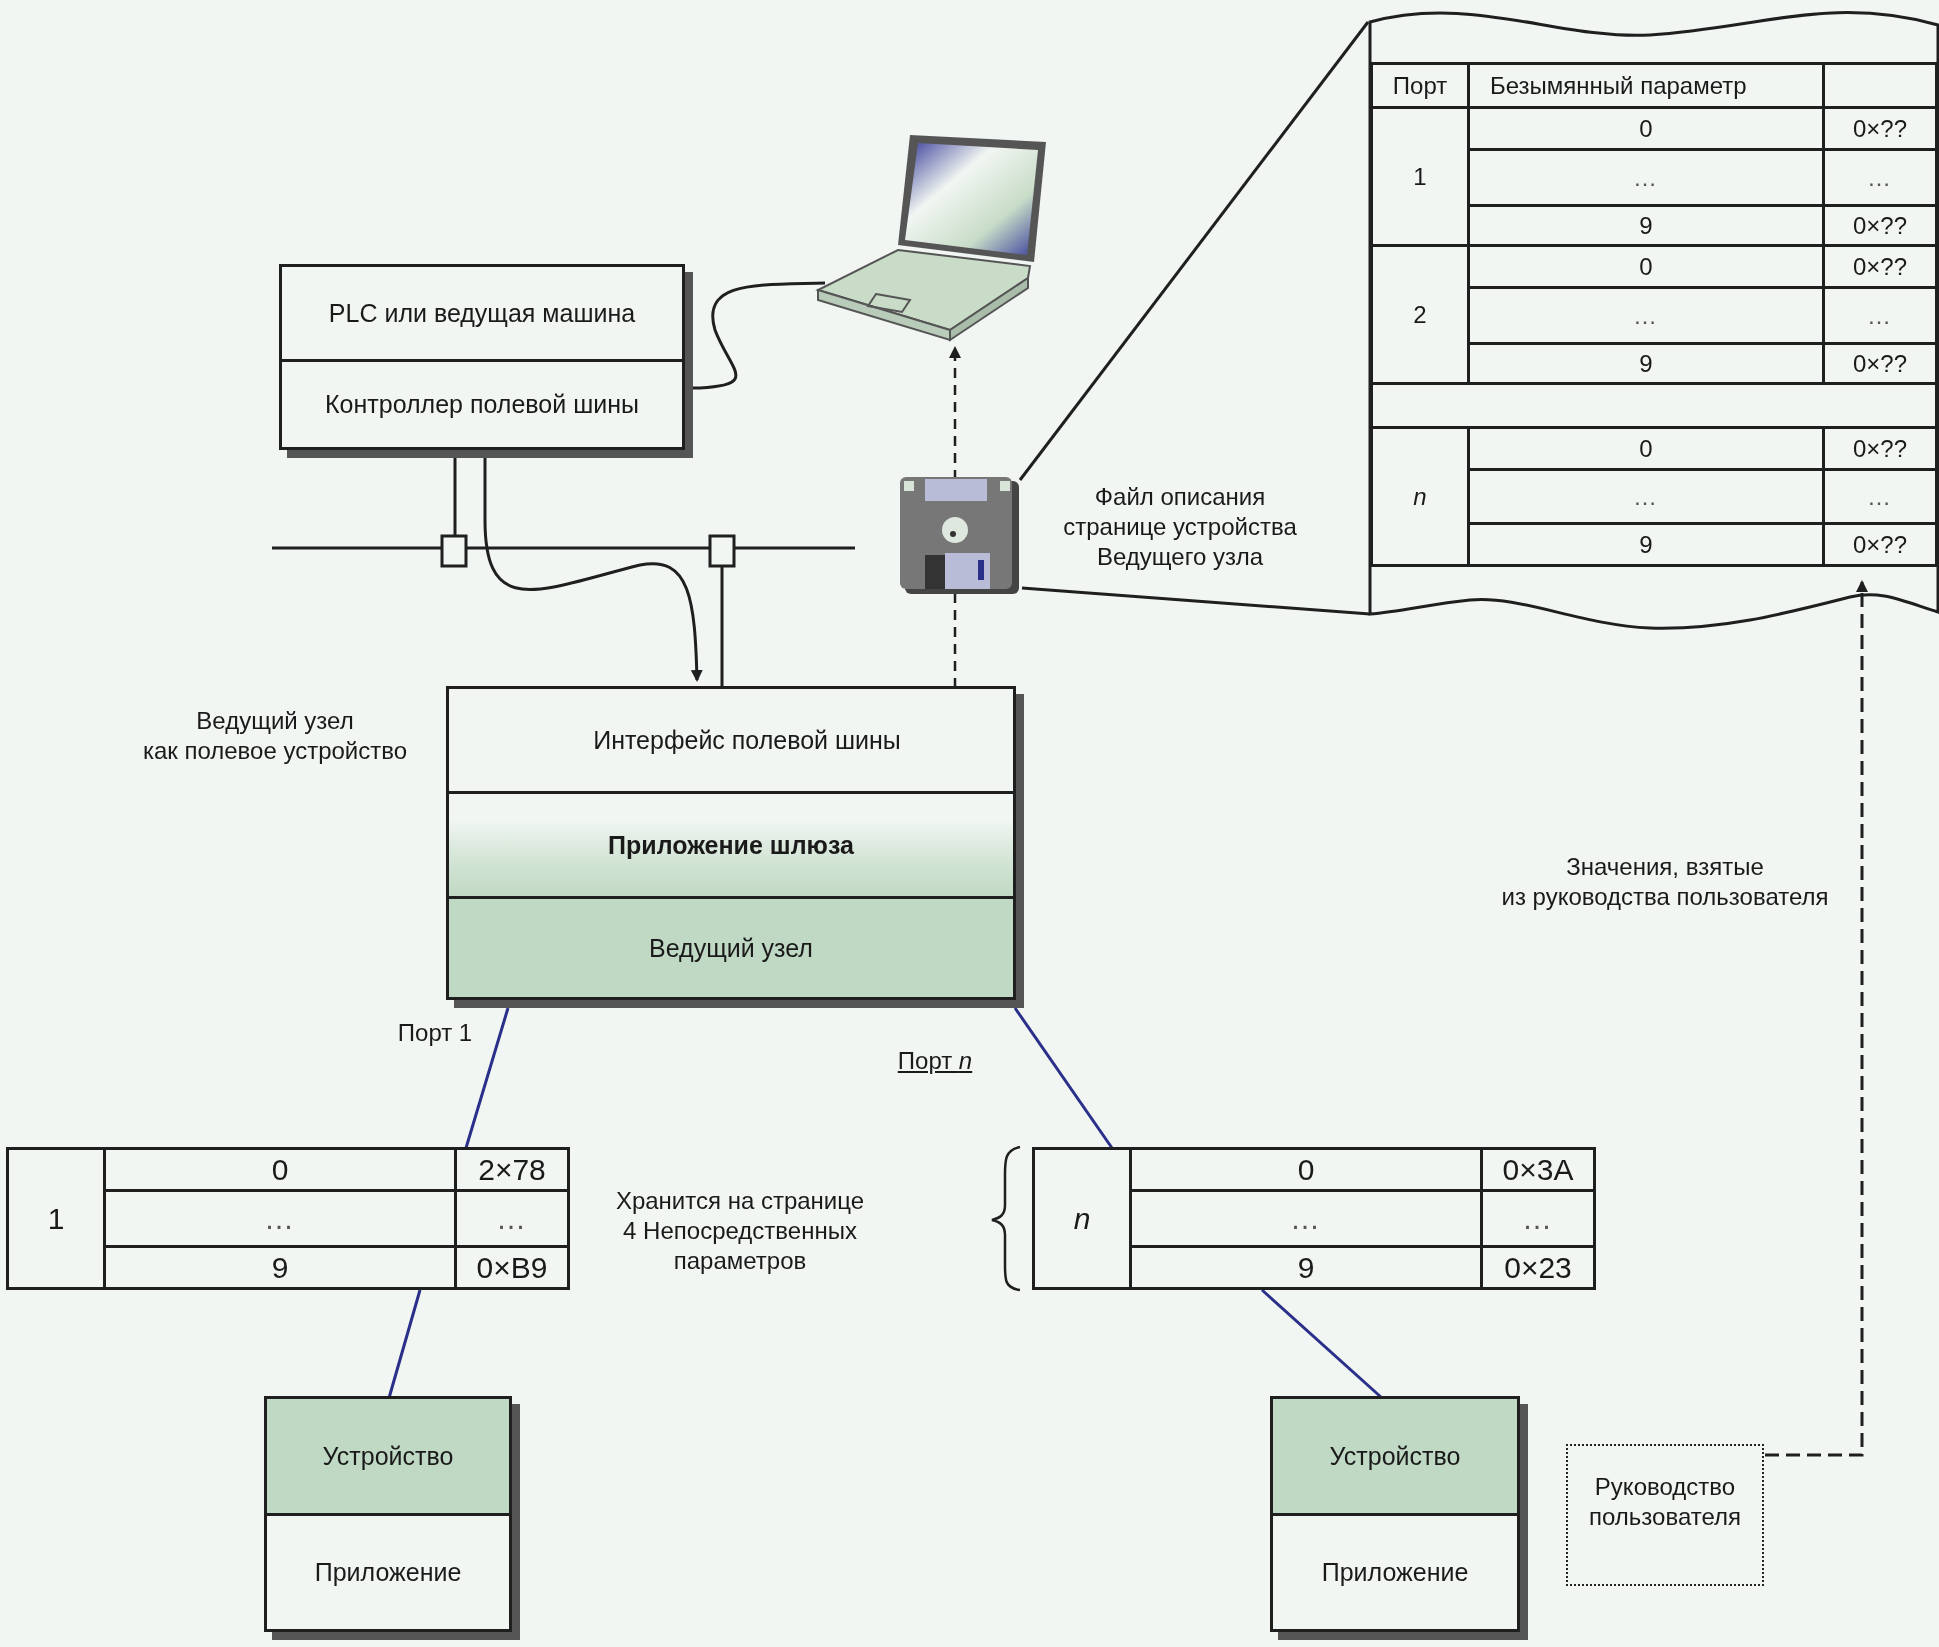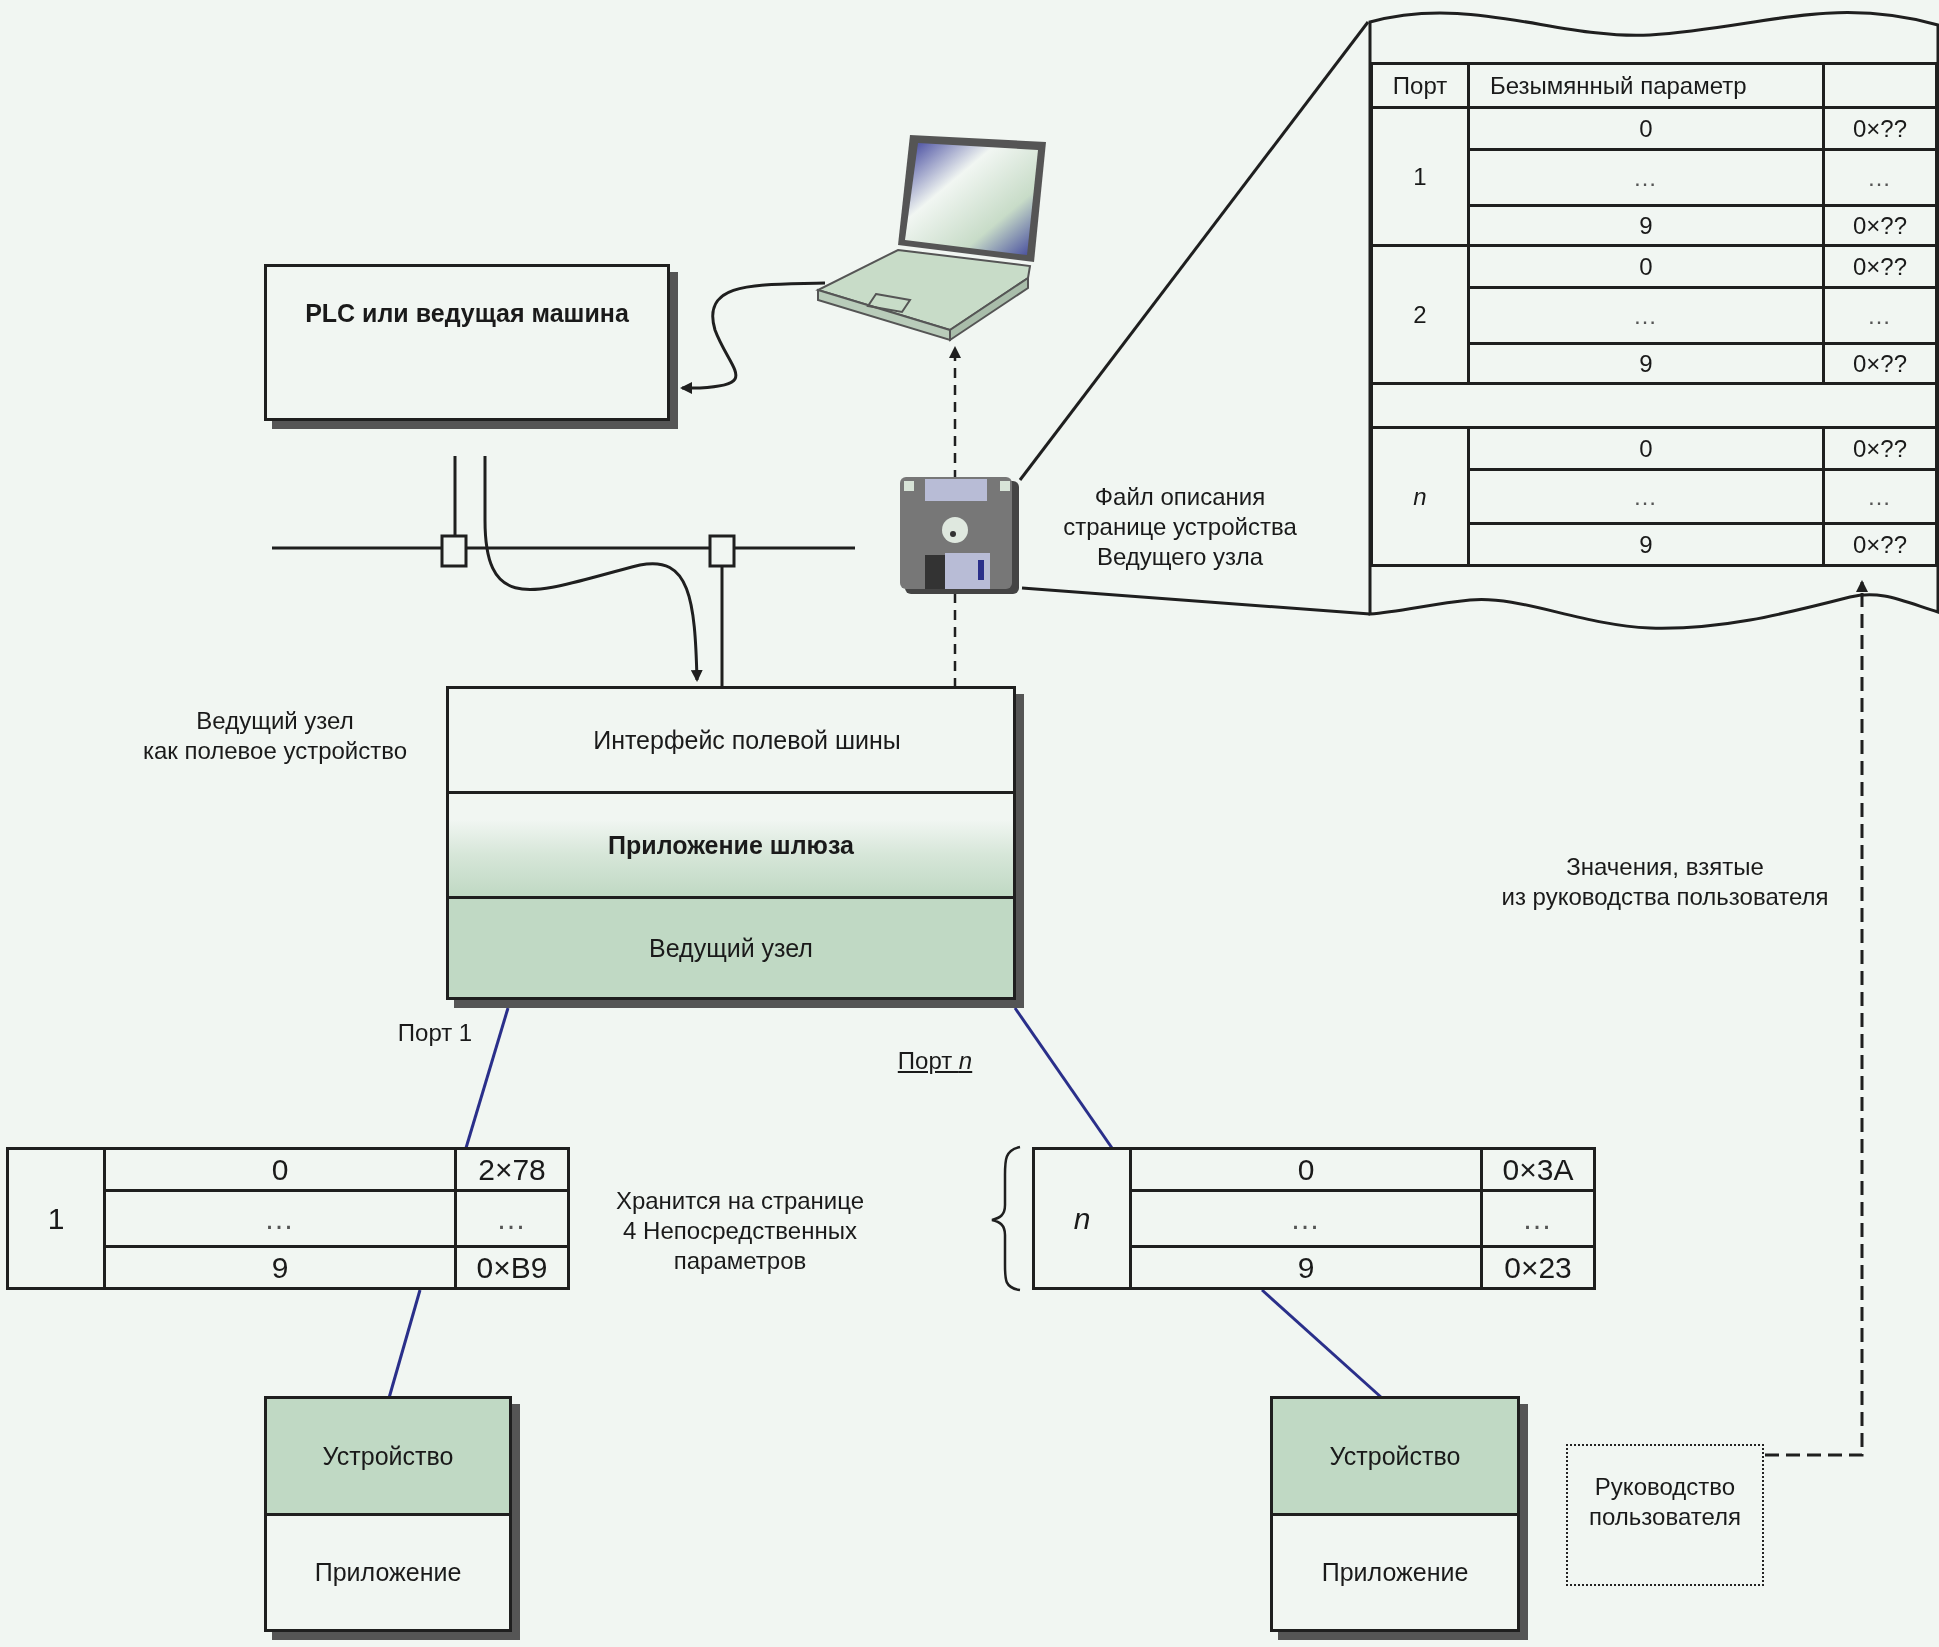--- a/index.html
+++ b/index.html
@@ -90,22 +90,23 @@
     <rect x="904" y="481" width="10" height="10" fill="#d8e4d8"></rect>
     <rect x="1000" y="481" width="10" height="10" fill="#d8e4d8"></rect>
     <circle cx="955" cy="530" r="13" fill="#dfe8df"></circle>
     <circle cx="953" cy="534" r="3" fill="#333"></circle>
     <rect x="925" y="555" width="20" height="34" fill="#333"></rect>
     <rect x="945" y="553" width="45" height="36" fill="#b8bcd6"></rect>
     <rect x="978" y="560" width="6" height="20" fill="#2a2f8a"></rect>
   </g>
 </svg>
 
-<div class="box" style="left:264px;top:264px;width:406px;height:157px;font-weight:bold;">
+<div class="box" style="left:279px;top:264px;width:406px;height:186px;">
   <div class="cell" style="top:0;height:92px;">PLC или ведущая машина</div>
+  <div class="cell sep" style="top:92px;height:88px;">Контроллер полевой шины</div>
 </div>
 
 <div class="txt" style="left:110px;top:706px;width:330px;">Ведущий узел
 как полевое устройство</div>
 <div class="box" style="left:446px;top:686px;width:570px;height:314px;">
   <div class="cell" style="top:0;height:102px;margin-left:32px;">Интерфейс полевой шины</div>
   <div class="cell sep fade" style="top:102px;height:105px;font-weight:bold;">Приложение шлюза</div>
   <div class="cell sep green" style="top:207px;height:101px;">Ведущий узел</div>
 </div>
 

